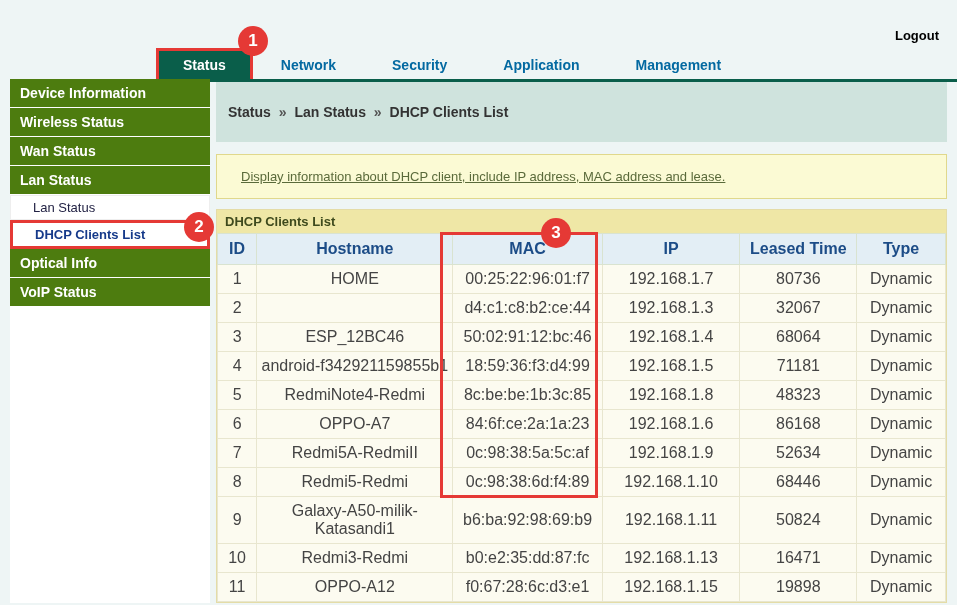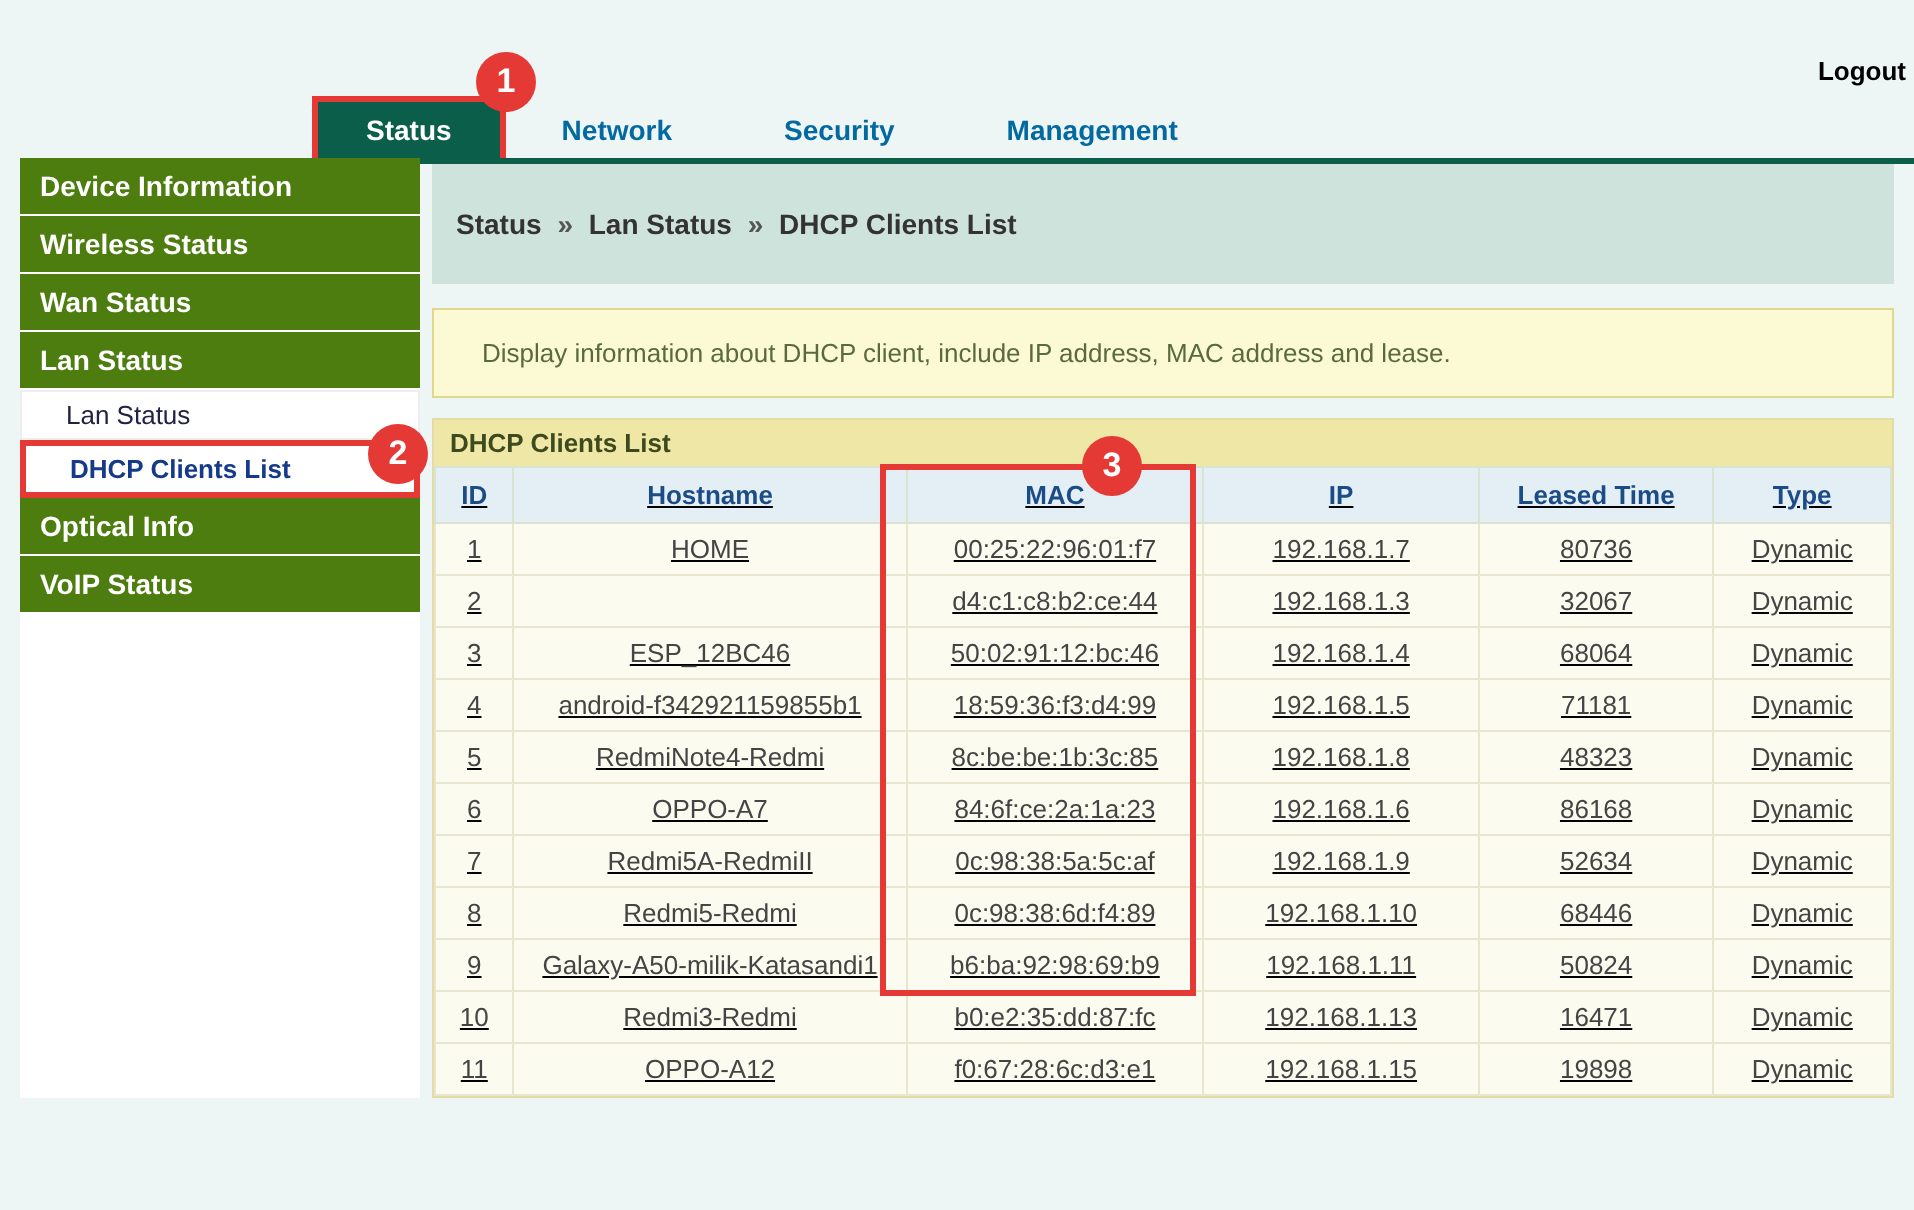--- a/index.html
+++ b/index.html
@@ -9,21 +9,21 @@
     font-size: 13px;
     background: #eef5f5;
     width: 957px;
   }
   .topbar {
     height: 52px;
     position: relative;
   }
   .logout {
     position: absolute;
-    right: 4px;
+    right: 18px;
     top: 28px;
     font-weight: bold;
     color: #000;
     cursor: pointer;
   }
   .navwrap {
     position: relative;
   }
   .navtabs {
     display: flex;
@@ -89,36 +89,36 @@
     font-size: 14px;
   }
   .breadcrumb .sep { margin: 0 4px; color:#555;}
   .descbox {
     margin: 12px 0 10px 0;
     border: 1px solid #e0d88c;
     background: #fbfad4;
     padding: 14px 24px;
     color: #5a6a3a;
     font-size: 13px;
+    text-decoration: underline;
   }
   .tblwrap {
     border: 1px solid #e4dca7;
   }
   .tbltitle {
     background: #efe7a6;
     color: #3e4a1d;
     font-weight: bold;
     padding: 4px 8px;
     font-size: 13px;
   }
   table.clients {
     width: 100%;
     border-collapse: collapse;
-    font-size: 13px;
-    text-decoration: underline;
+    font-size: 16px;
   }
   table.clients th {
     background: #e3eef5;
     color: #1c4c87;
     font-weight: bold;
     padding: 6px 4px;
     border: 1px solid #d9e3d0;
     text-align: center;
   }
   table.clients td {
@@ -159,20 +159,21 @@
 <div class="topbar">
   <span class="logout">Logout</span>
 </div>
 
 <div class="navwrap">
   <div class="badge" style="left:238px; top:-26px;">1</div>
   <div class="navtabs">
     <div class="navtab active">Status</div>
     <div class="navtab">Network</div>
     <div class="navtab">Security</div>
+    <div class="navtab">Application</div>
     <div class="navtab">Management</div>
   </div>
 </div>
 
 <div class="layout">
   <div class="sidebar" style="position:relative;">
     <div class="side-item" style="margin-top:-3px;">Device Information</div>
     <div class="side-item">Wireless Status</div>
     <div class="side-item">Wan Status</div>
     <div class="side-item">Lan Status</div>

